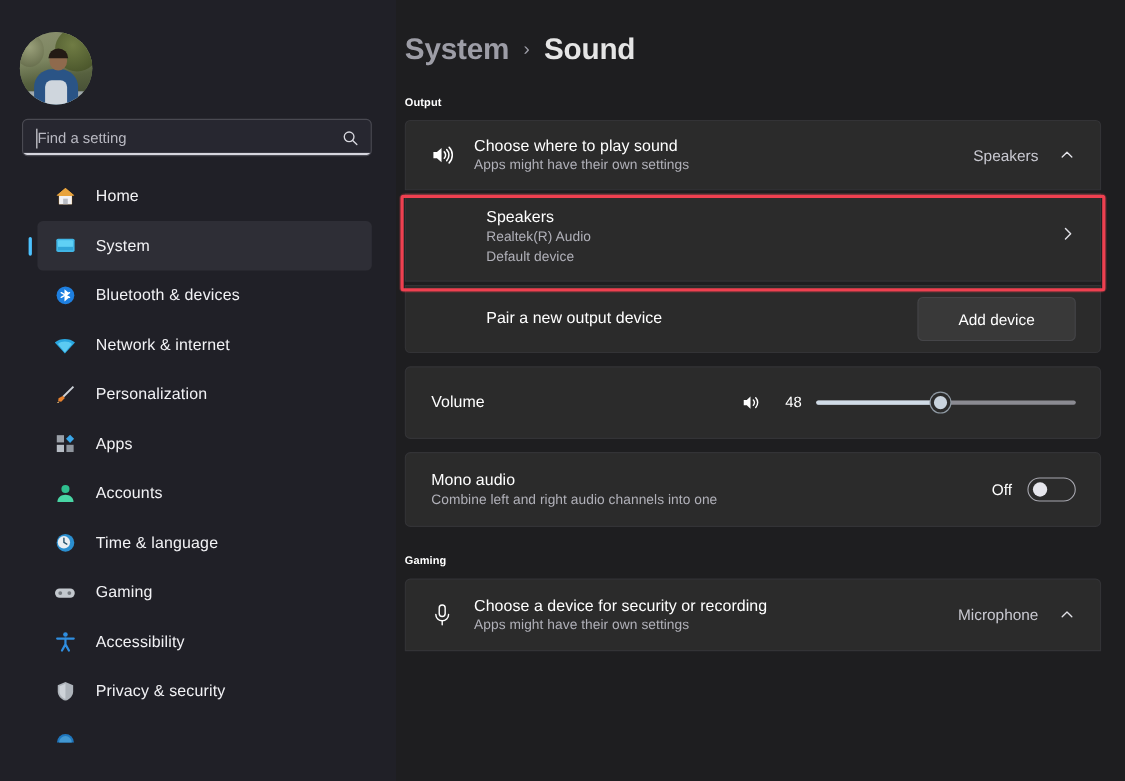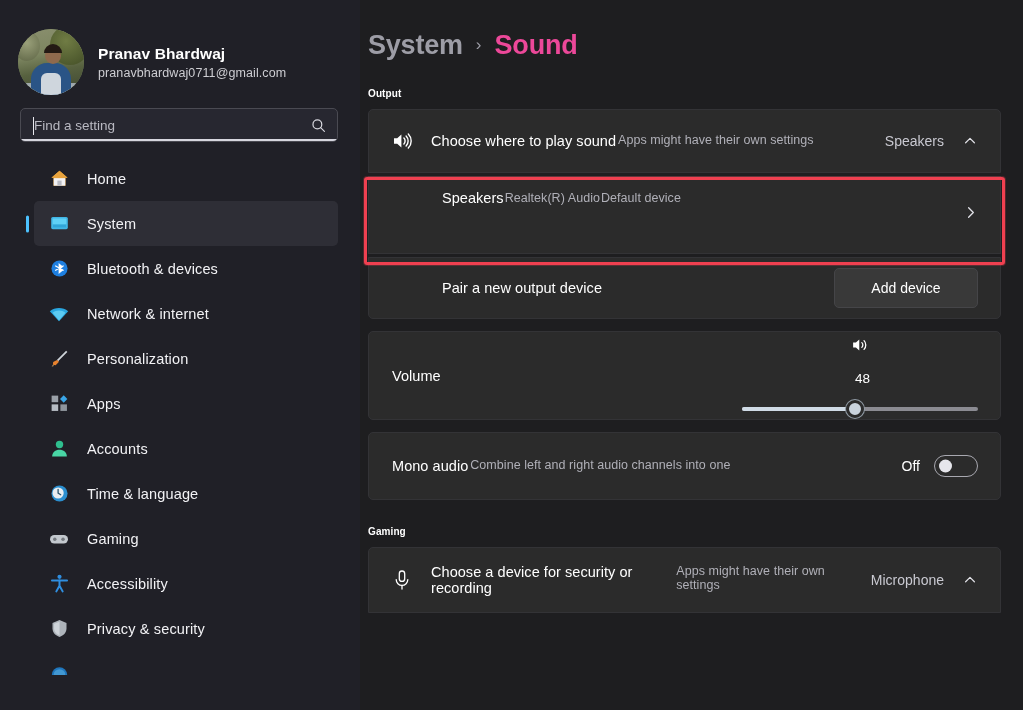--- a/index.html
+++ b/index.html
@@ -210,21 +210,21 @@
     font-size: 27px;
     font-weight: 700;
     color: #9d9da6;
     letter-spacing: -.2px;
     cursor: pointer;
   }
   .bc-sep { font-size: 17px; color: #9d9da6; font-weight: 400; }
   .bc-current {
     font-size: 27px;
     font-weight: 700;
-    color: #ec4899;
+    color: #e5e5e5;
     letter-spacing: -.2px;
   }
 
   .content { padding-right: 22px; }
 
   .section-head {
     font-size: 10px;
     font-weight: 700;
     color: #ffffff;
     margin: 26px 0 10px 0;
@@ -249,21 +249,21 @@
     gap: 16px;
   }
 
   .row-icon {
     width: 26px; height: 26px;
     flex: 0 0 26px;
     display: flex; align-items: center; justify-content: center;
     color: #ffffff;
   }
 
-  .row-texts { flex: 1 1 auto; min-width: 0; display: flex; flex-direction: row; gap: 2px; }
+  .row-texts { flex: 1 1 auto; min-width: 0; display: flex; flex-direction: column; gap: 2px; }
   .row-title {
     font-size: 14.5px;
     color: #ffffff;
     letter-spacing: .05px;
   }
   .row-sub {
     font-size: 12.5px;
     color: #b0b0b8;
     letter-spacing: .05px;
   }
@@ -316,21 +316,21 @@
     font-family: "Liberation Sans", sans-serif;
     font-size: 14px;
     padding: 11px 22px;
     border-radius: 5px;
     cursor: pointer;
     min-width: 144px;
   }
 
   
   .volume-row { min-height: 64px; padding-left: 23px; }
-  .vol-controls { display: flex; align-items: center; gap: 13px; flex-direction: column; }
+  .vol-controls { display: flex; align-items: center; gap: 13px; }
   .vol-num { font-size: 13.5px; color: #ffffff; min-width: 20px; text-align: right; }
   .slider {
     position: relative;
     width: 236px;
     height: 20px;
     display: flex;
     align-items: center;
     cursor: pointer;
   }
   .slider-track {
@@ -390,24 +390,20 @@
     <div class="profile">
       <div class="avatar">
         <div class="sky"></div>
         <div class="foliage"></div>
         <div class="foliage2"></div>
         <div class="table"></div>
         <div class="body"></div>
         <div class="shirt"></div>
         <div class="head"></div>
         <div class="hair"></div>
-      </div>
-      <div class="profile-text">
-        <div class="profile-name">Pranav Bhardwaj</div>
-        <div class="profile-email">pranavbhardwaj0711@gmail.com</div>
       </div>
     </div>
 
     <div class="search-wrap">
       <div class="search-box">
         <div class="caret"></div>
         <input class="search-input" type="text" placeholder="Find a setting" style="">
         <span class="search-icon">
           <svg width="15" height="15" viewBox="0 0 16 16" fill="none">
             <circle cx="6.8" cy="6.8" r="4.7" stroke="#d7d7de" stroke-width="1.3"></circle>

